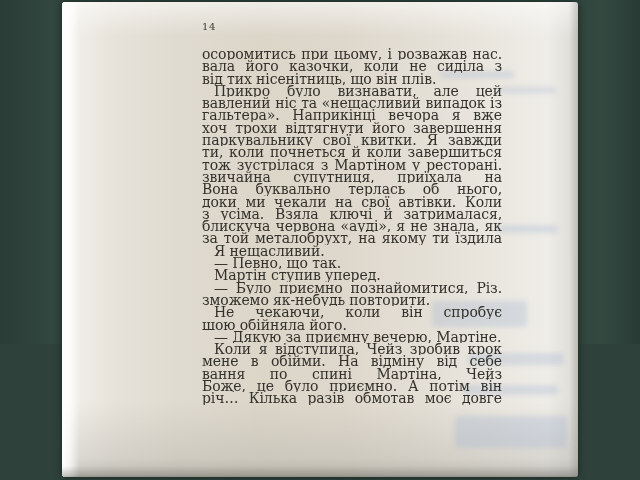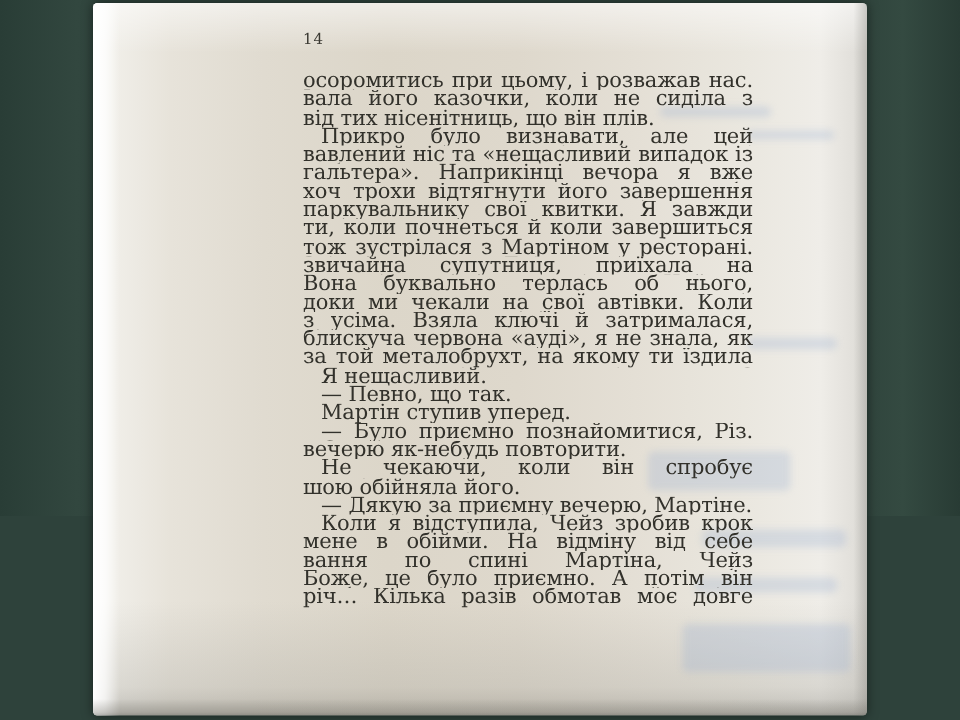--- a/index.html
+++ b/index.html
@@ -99,21 +99,21 @@
     <div class="line">звичайна супутниця, приїхала на машині разом із Чейзом.</div>
     <div class="line">Вона буквально терлась об нього, виснучи на його руці,</div>
     <div class="line">доки ми чекали на свої автівки. Коли першою під’їхала моя</div>
     <div class="line">з усіма. Взяла ключі й затрималася, відчинивши дверцята.</div>
     <div class="line">блискуча червона «ауді», я не знала, як попрощатися… ну…</div>
     <div class="line">за той металобрухт, на якому ти їздила в старшій школі, так?</div>
     <div class="line ind end">Я нещасливий.</div>
     <div class="line ind end">— Певно, що так.</div>
     <div class="line ind end">Мартін ступив уперед.</div>
     <div class="line ind">— Було приємно познайомитися, Різ. Сподіваюся, ми</div>
-    <div class="line end">вечерю як-небудь повторити.</div>
+    <div class="line end">зможемо як-небудь повторити.</div>
     <div class="line ind">Не чекаючи, коли він спробує поцілувати мене, я пер-</div>
     <div class="line end">шою обійняла його.</div>
     <div class="line ind end">— Дякую за приємну вечерю, Мартіне.</div>
     <div class="line ind">Коли я відступила, Чейз зробив крок уперед і притягнув</div>
     <div class="line">мене в обійми. На відміну від себе дружнього поплеску-</div>
     <div class="line">вання по спині Мартіна, Чейз притиснув мене до себе.</div>
     <div class="line">Боже, це було приємно. А потім він зробив найдивнішу</div>
     <div class="line">річ… Кілька разів обмотав моє довге волосся навколо</div>
   </div>
 </div>

